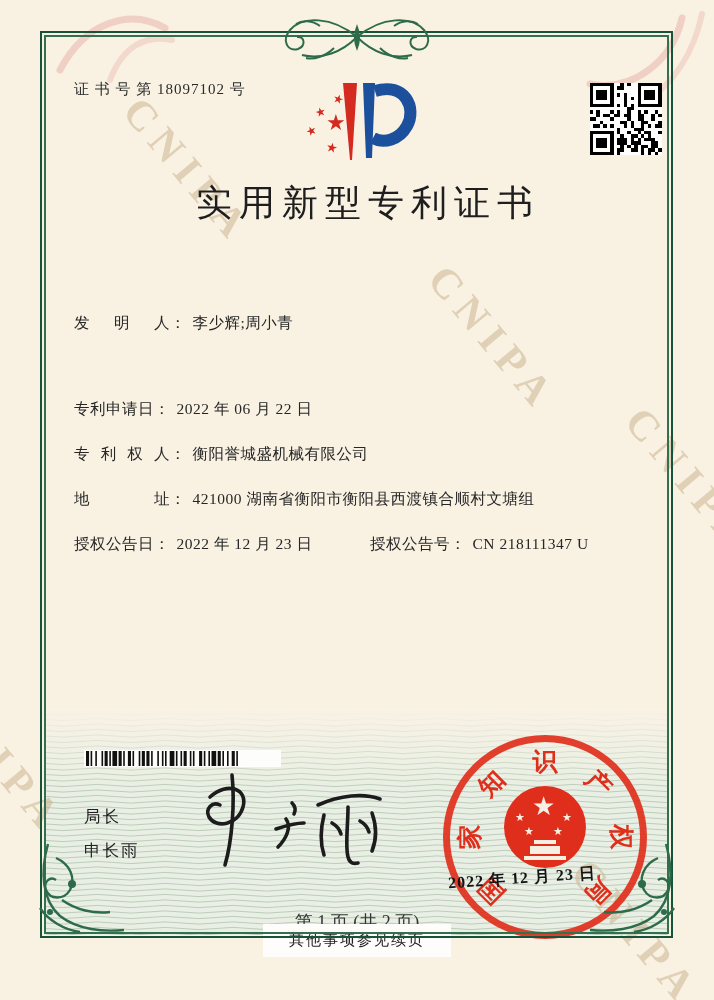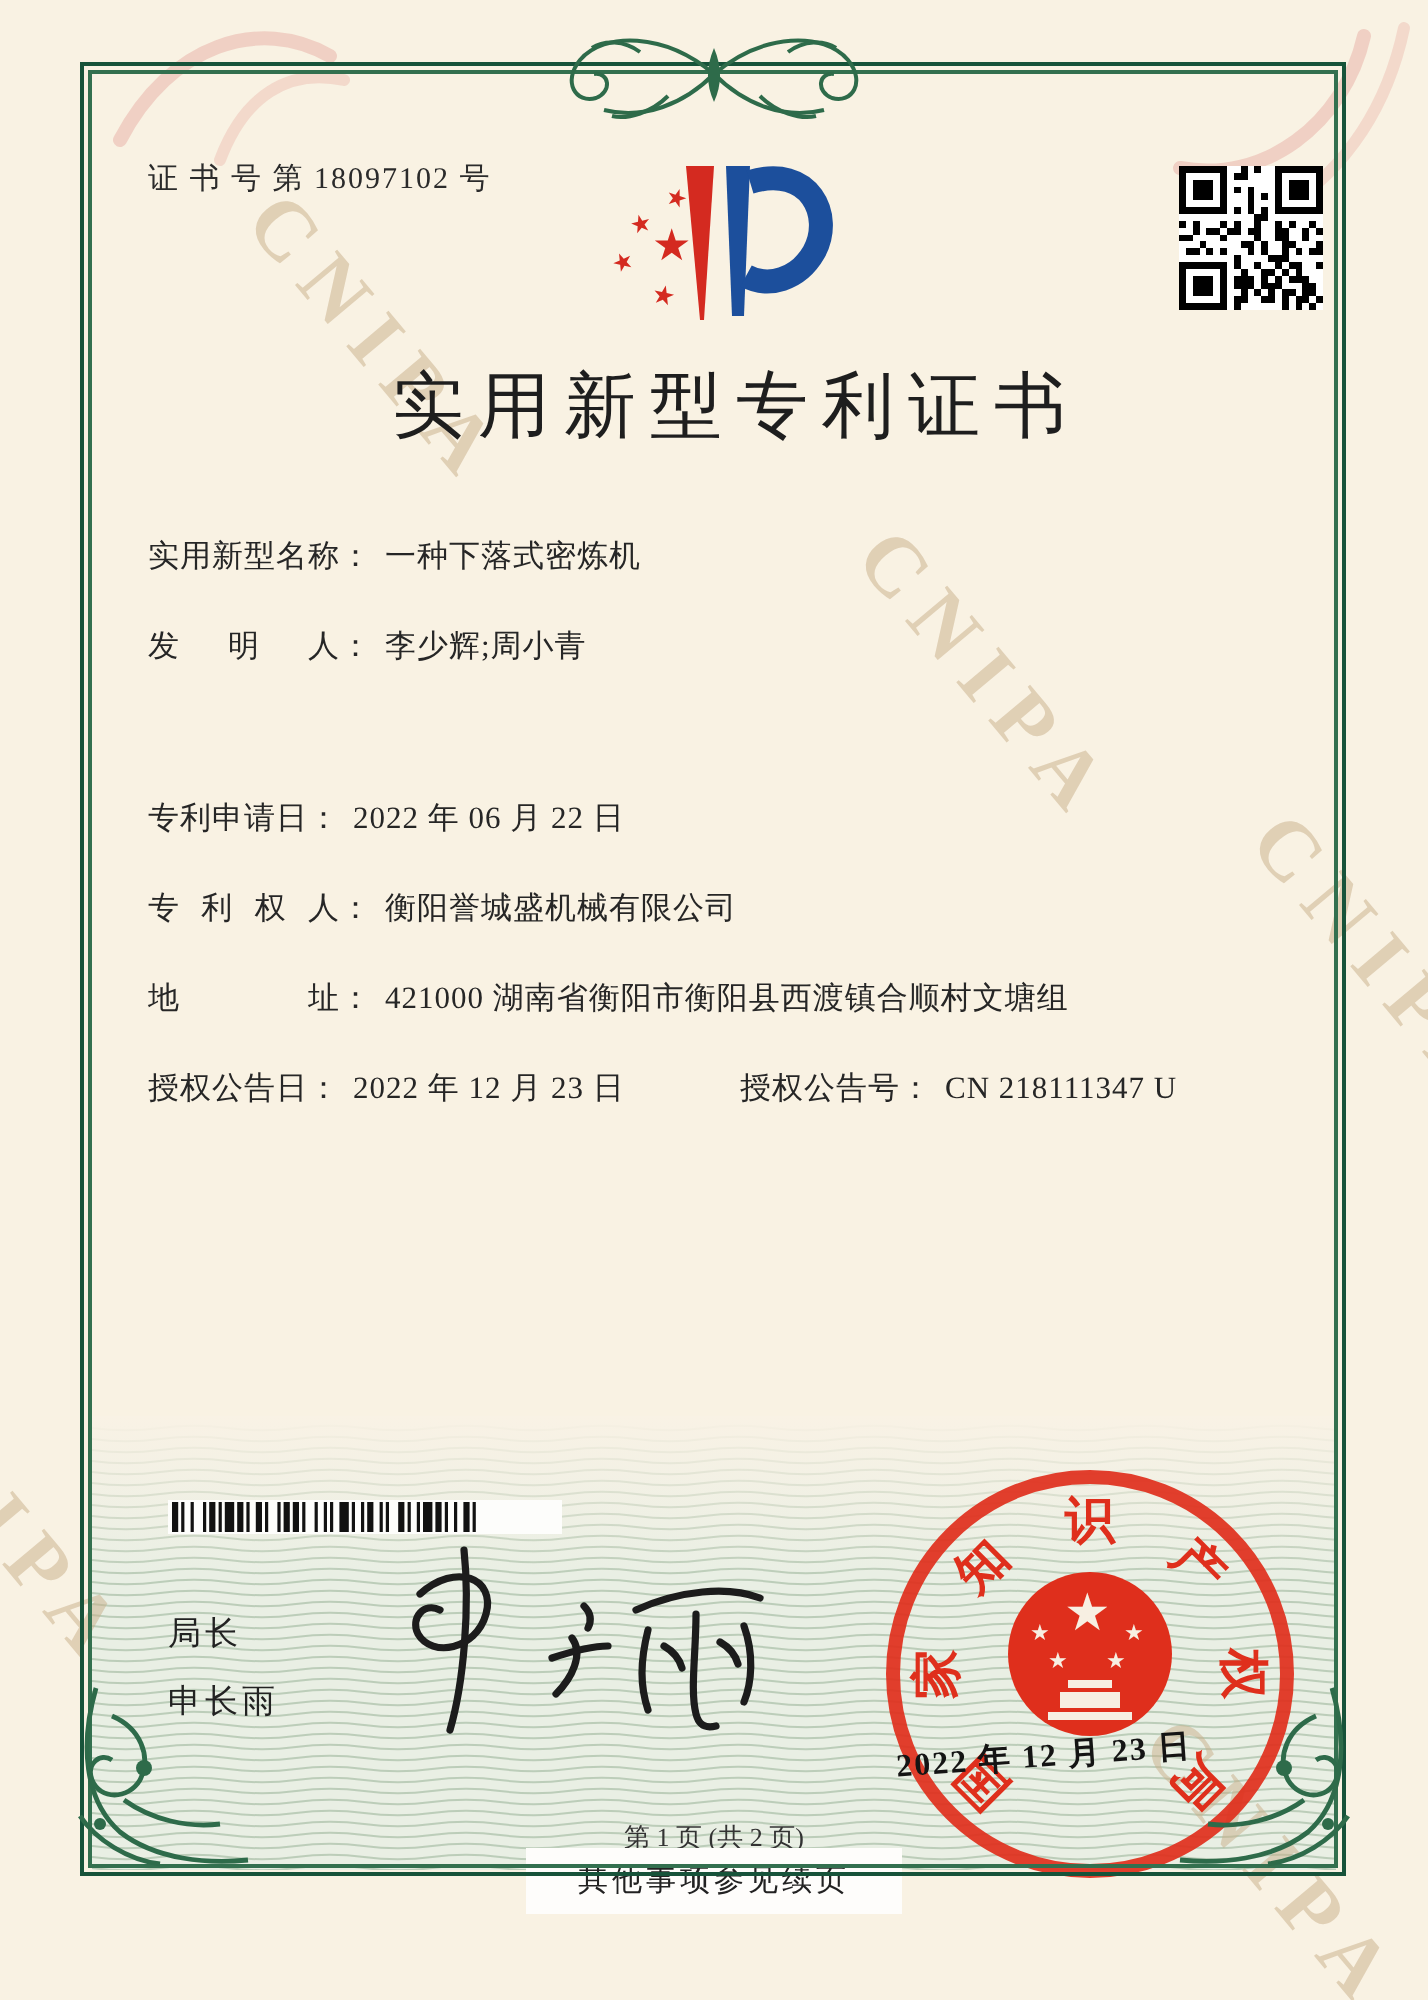--- a/index.html
+++ b/index.html
@@ -52,21 +52,21 @@
   #seal{position:absolute;left:443px;top:735px;width:204px;height:204px;z-index:4;}
   #seal-ring{position:absolute;left:0;top:0;width:190px;height:190px;border:7px solid rgba(223,47,28,.92);
              border-radius:50%;}
   .seal-char{position:absolute;left:50%;top:50%;font-size:25px;font-weight:bold;color:#df2f1c;line-height:1;}
   #emblem{position:absolute;left:61px;top:51px;width:82px;height:82px;background:#df2f1c;border-radius:50%;}
   #emblem .estar{position:absolute;color:#f7efe2;line-height:1;}
   .gate{position:absolute;background:#f7efe2;}
   #seal-date{position:absolute;left:448px;top:867px;width:180px;font-size:16px;color:#141414;
              letter-spacing:1px;transform:rotate(-4deg);z-index:4;font-weight:bold;}
 
-  #page-num{position:absolute;left:0;top:910px;width:714px;text-align:center;font-size:13px;color:#333;z-index:3;}
+  #page-num{position:absolute;left:0;top:910px;width:714px;text-align:center;font-size:18px;color:#333;z-index:3;}
   #continuation{position:absolute;left:50%;top:924px;transform:translateX(-50%);
                 background:#fefdfb;padding:7px 26px;font-size:15px;color:#222;z-index:3;letter-spacing:2px;}
 
   .orn{position:absolute;z-index:6;pointer-events:none;}
 </style>
 </head>
 <body>
 
 <div id="page">
 
@@ -302,23 +302,20 @@
       <rect x="14" y="0" width="7" height="7" fill="#000"></rect>
       <rect x="15" y="1" width="5" height="5" fill="#fff"></rect>
       <rect x="16" y="2" width="3" height="3" fill="#000"></rect>
       <rect x="0" y="14" width="7" height="7" fill="#000"></rect>
       <rect x="1" y="15" width="5" height="5" fill="#fff"></rect>
       <rect x="2" y="16" width="3" height="3" fill="#000"></rect>
     </svg>
 
   <div id="title">实用新型专利证书</div>
 
-  <div class="row" style="top:268px;">
-    <span class="flabel">实用新型名称</span><span>：</span><span class="fvalue">一种下落式密炼机</span>
-  </div>
   <div class="row" style="top:313px;">
     <span class="flabel spread">发明人</span><span>：</span><span class="fvalue">李少辉;周小青</span>
   </div>
   <div class="row" style="top:399px;">
     <span class="flabel">专利申请日</span><span>：</span><span class="fvalue">2022 年 06 月 22 日</span>
   </div>
   <div class="row" style="top:444px;">
     <span class="flabel spread">专利权人</span><span>：</span><span class="fvalue">衡阳誉城盛机械有限公司</span>
   </div>
   <div class="row" style="top:489px;">

